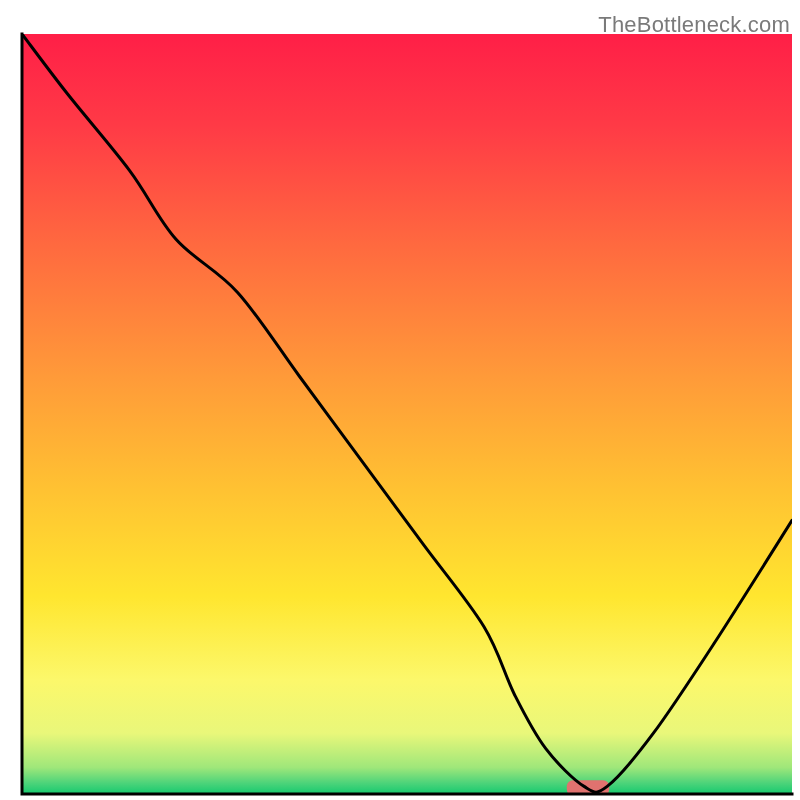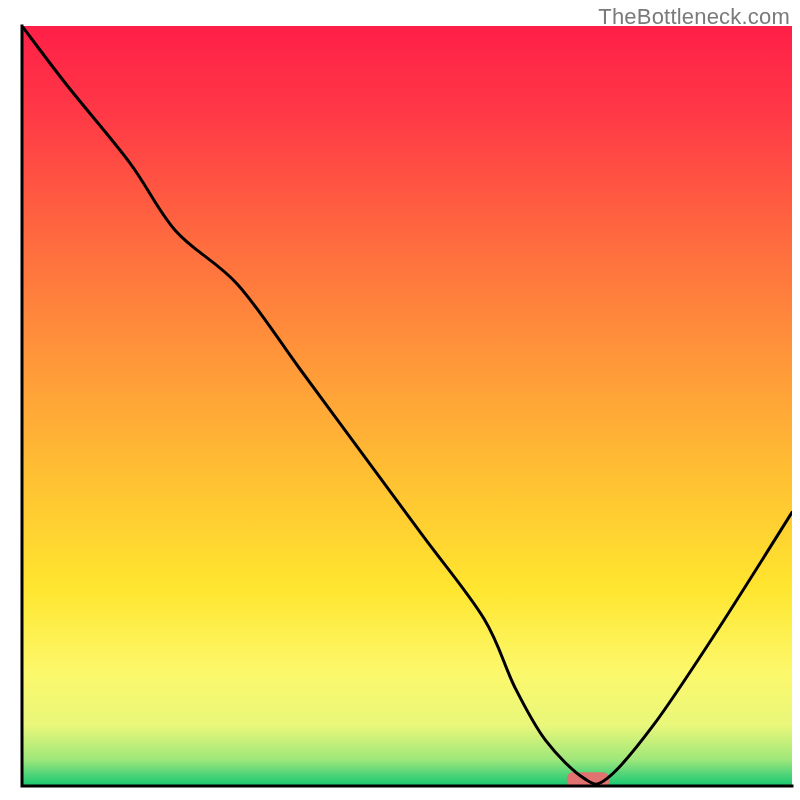--- a/index.html
+++ b/index.html
@@ -8,20 +8,21 @@
     width: 800px;
     height: 800px;
     background: #ffffff;
     font-family: Arial, Helvetica, sans-serif;
     overflow: hidden;
   }
   .frame {
     position: relative;
     width: 800px;
     height: 788px;
+    margin-top: 8px;
   }
   .watermark {
     position: absolute;
     top: 4px;
     right: 10px;
     color: #7a7a7a;
     font-size: 22px;
     font-weight: 500;
     letter-spacing: 0.2px;
     z-index: 4;

